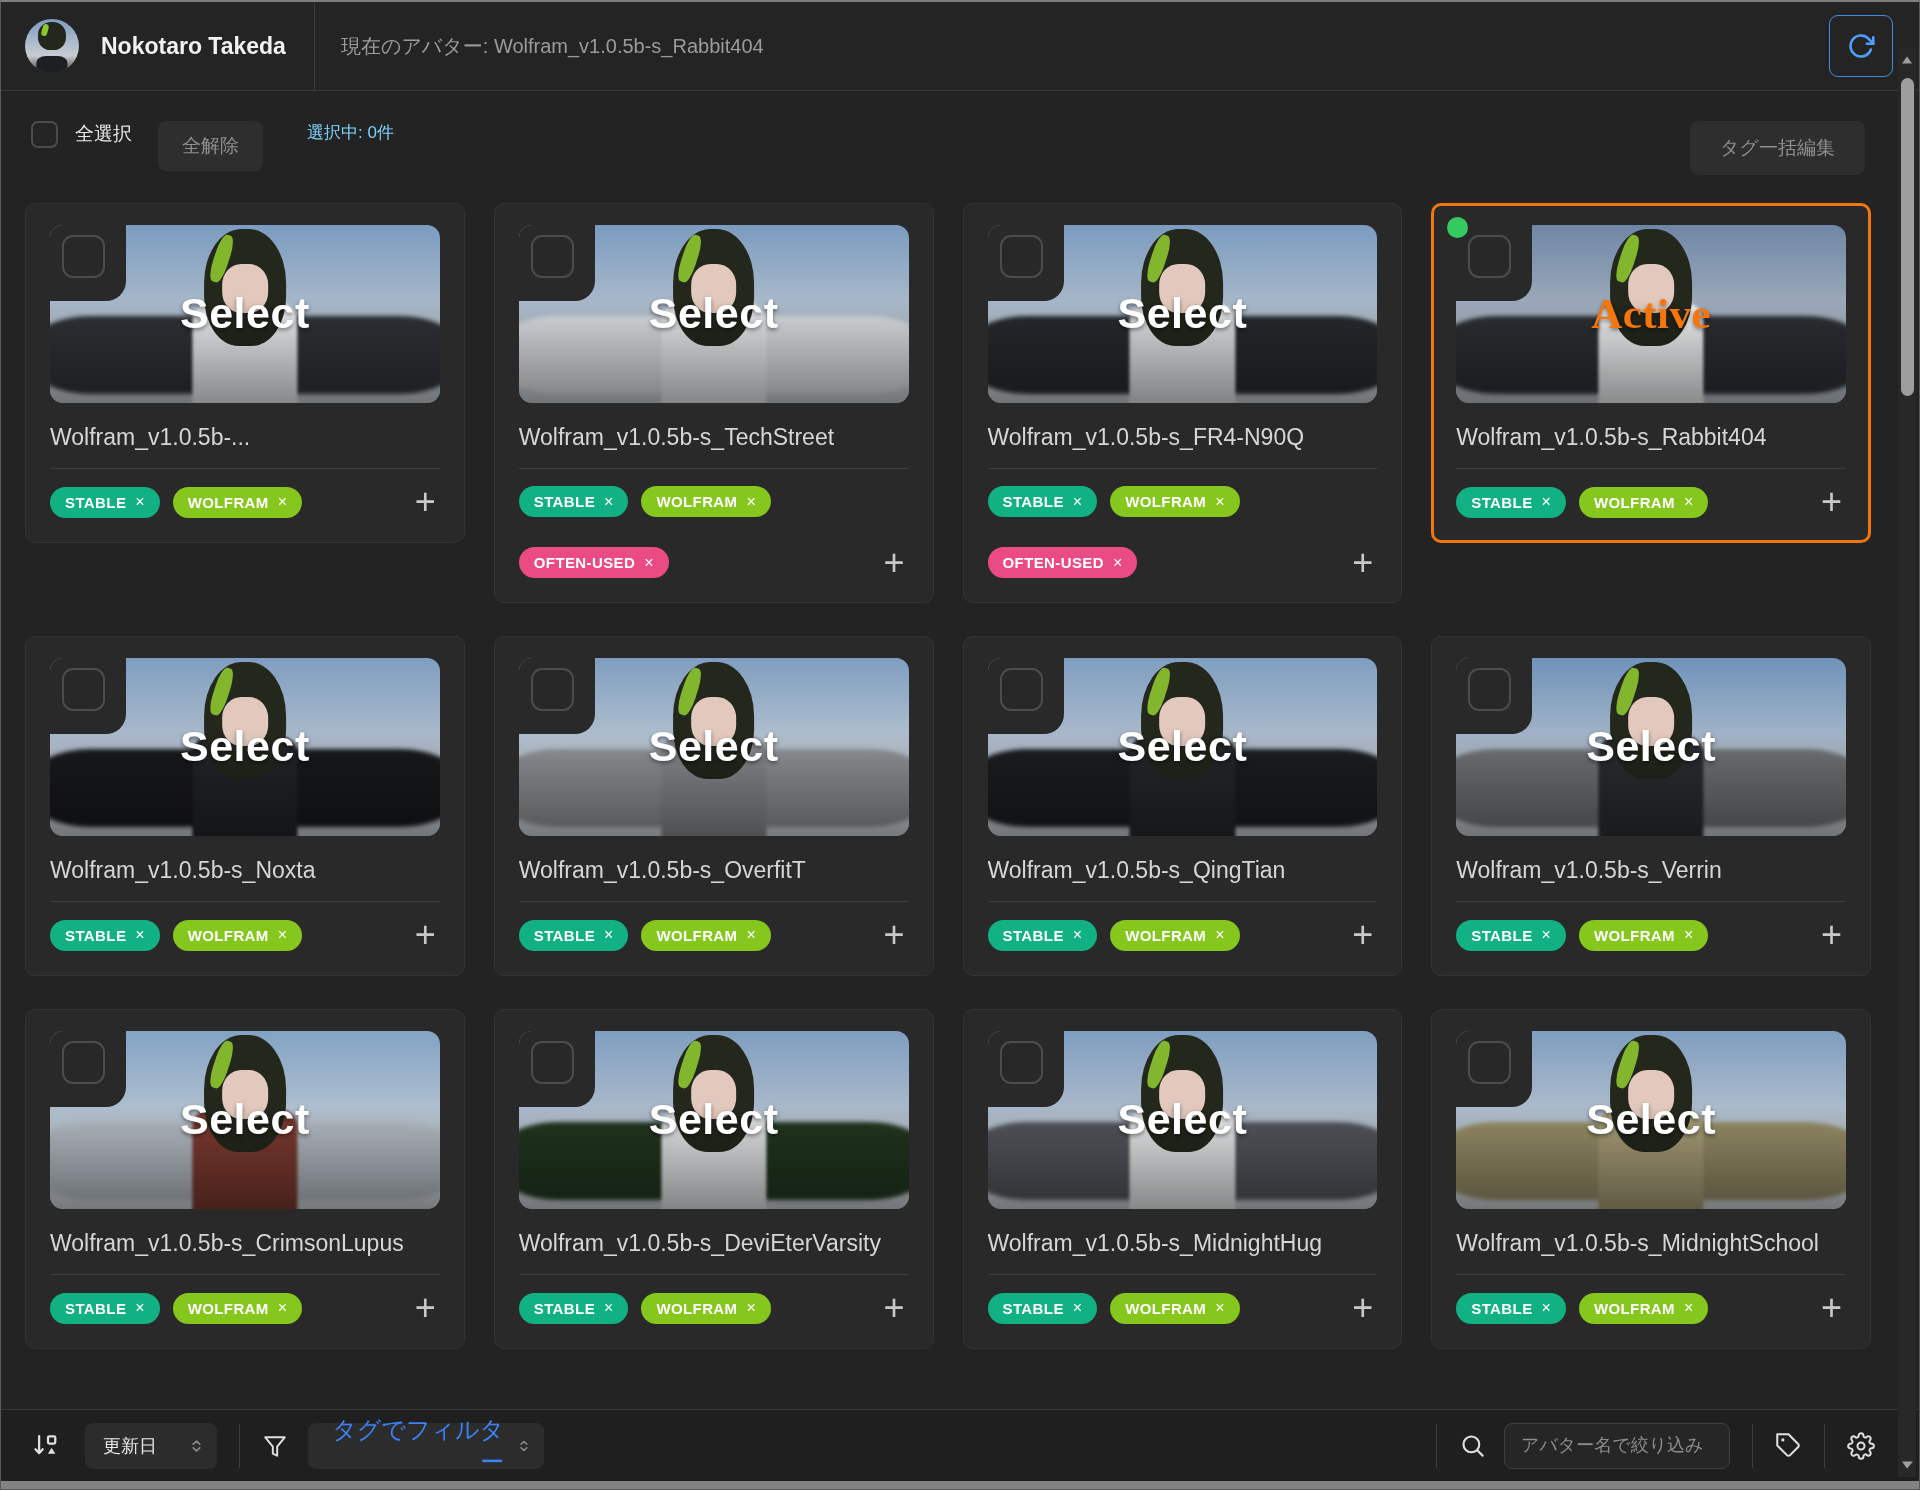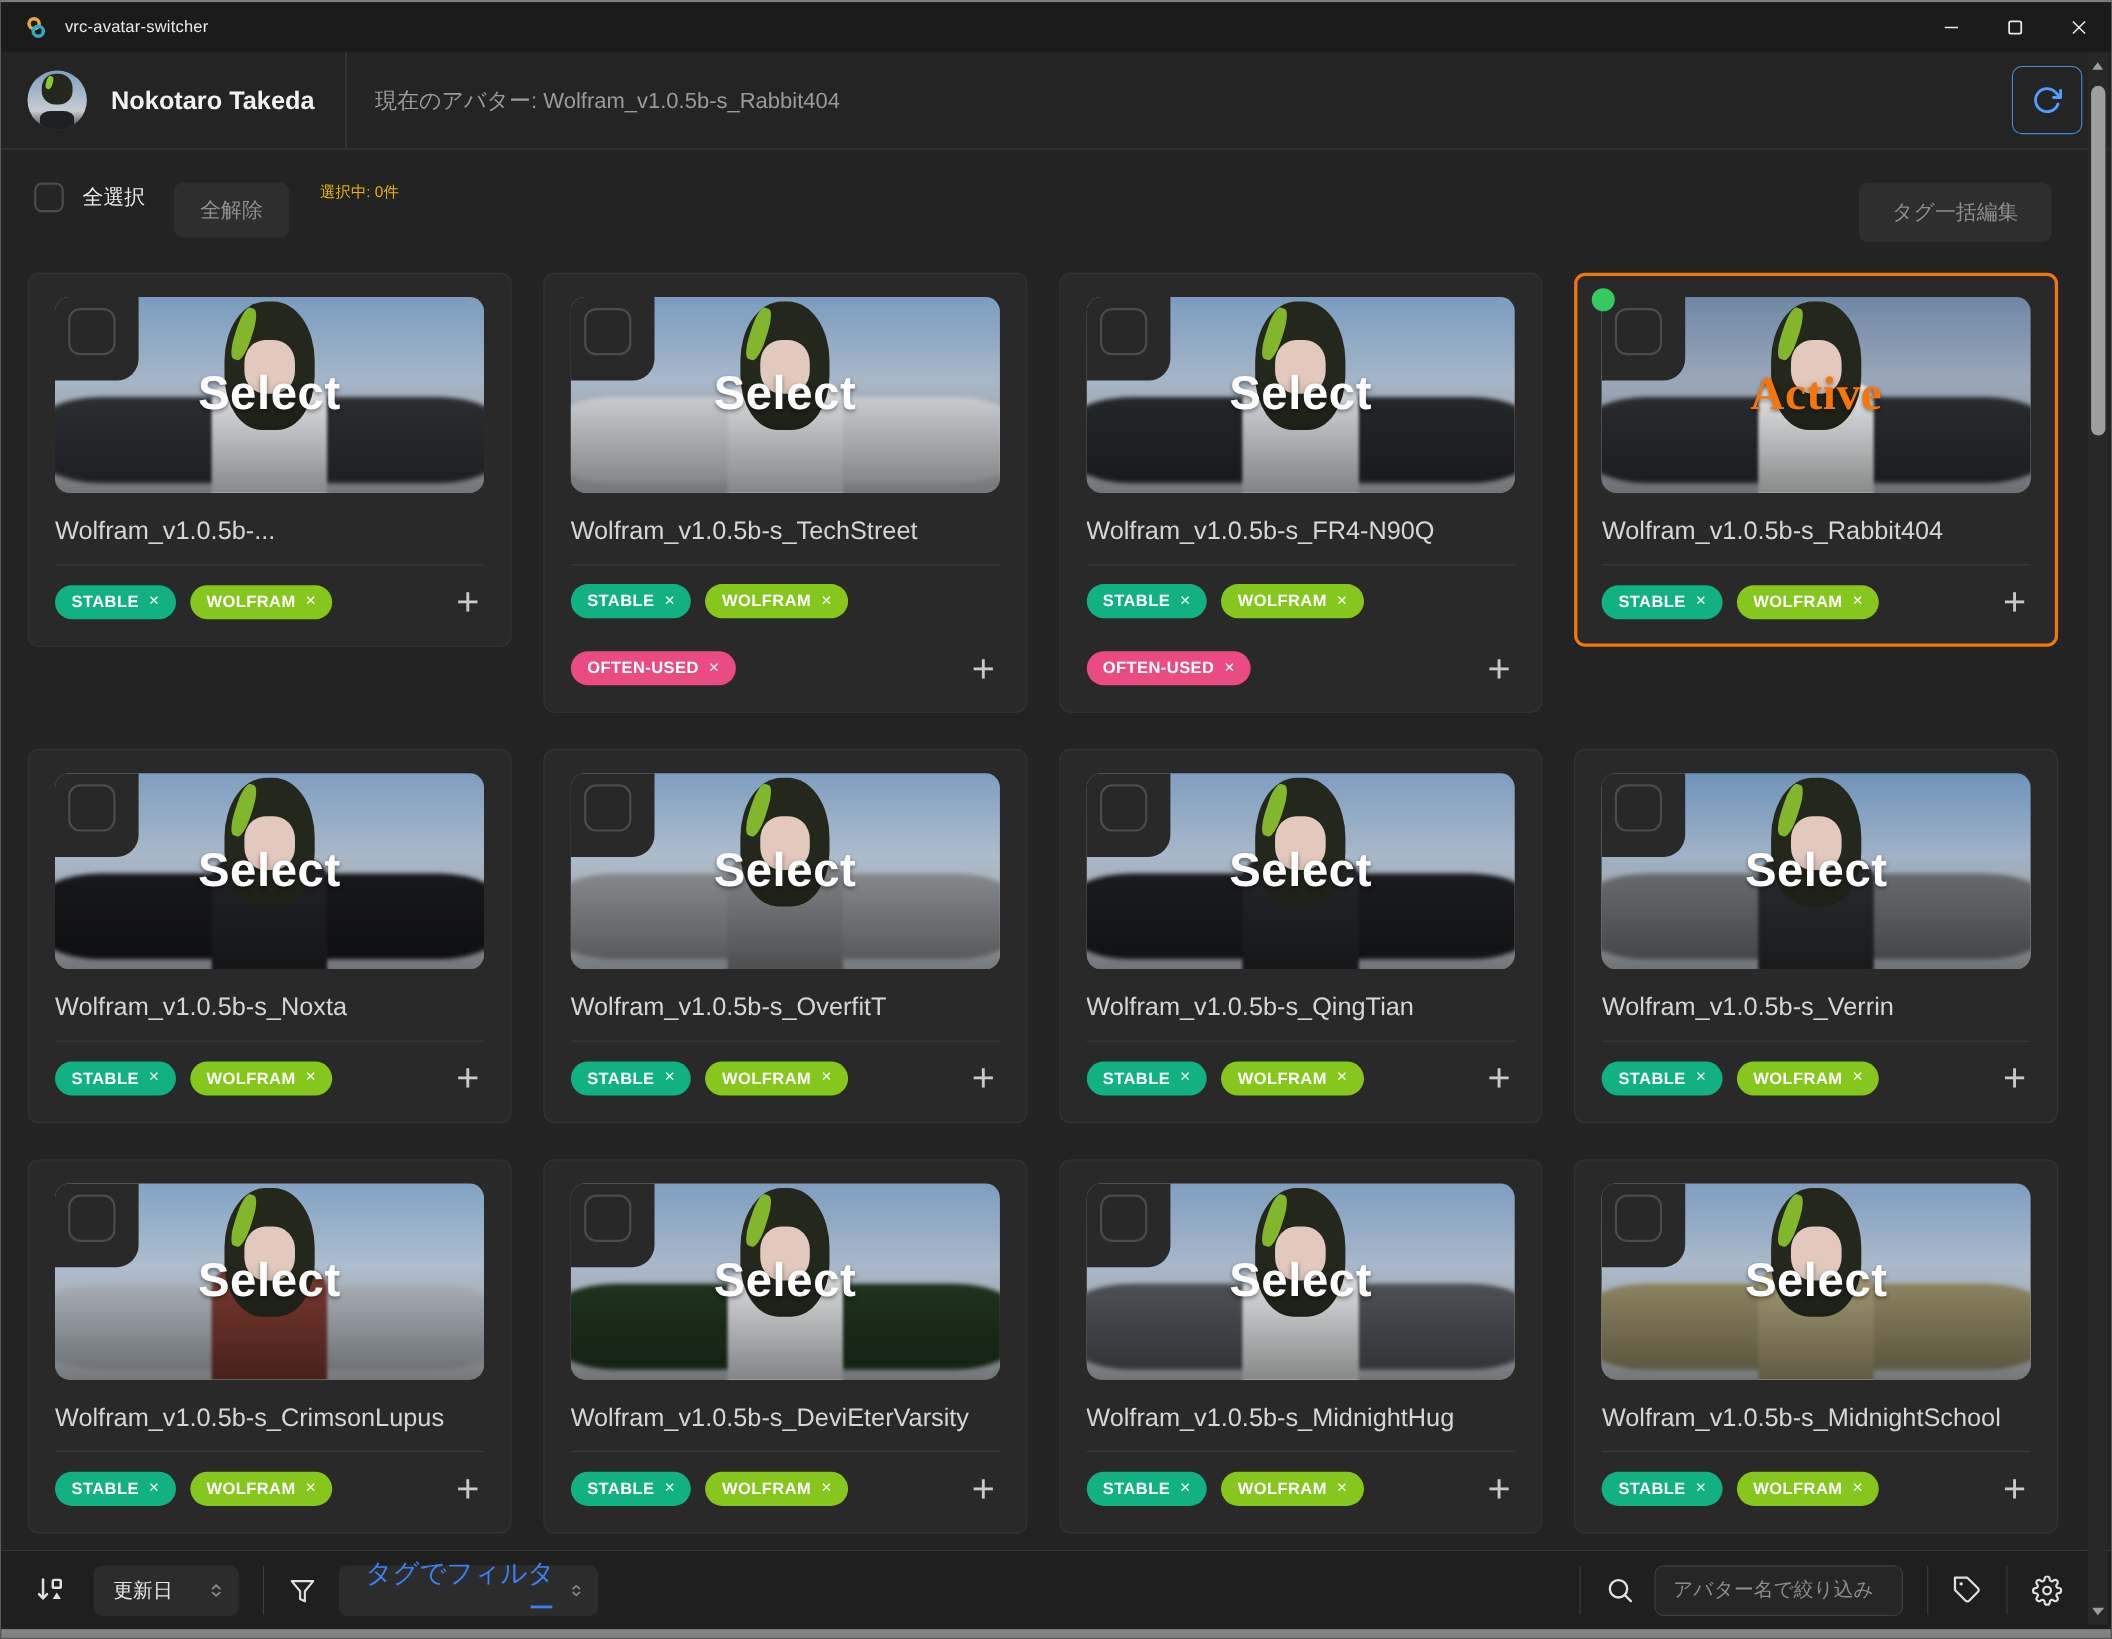--- a/index.html
+++ b/index.html
@@ -33,21 +33,21 @@
   .refresh-btn { margin-left:auto; width:64px; height:62px; border:1.5px solid #3f8fe0; border-radius:9px;
                  background:transparent; display:flex; align-items:center; justify-content:center; cursor:pointer; }
 
   
   .main { flex:1 1 auto; overflow:hidden; padding:0 48px 0 24px; position:relative; }
   .toolbar { display:flex; align-items:flex-start; padding:30px 6px 28px 6px; }
   .checkbox { width:27px; height:27px; border:2px solid #4c4c4c; border-radius:7px; background:rgba(40,40,40,.4); flex:0 0 27px; }
   .select-all-label { font-size:19px; color:#e8e8e8; margin-left:17px; }
   .btn-gray { background:#2e2e2e; border:none; border-radius:8px; color:#8f8f8f; font-size:19px;
               padding:12px 24px; margin-left:26px; cursor:pointer; font-family:inherit; }
-  .selected-count { font-size:14px; color:#eab308; margin-left:28px; }
+  .selected-count { font-size:17px; color:#7dd3fc; margin-left:44px; }
   .bulk-edit-btn { margin-left:auto; padding:14px 30px; }
 
   
   .grid { display:grid; grid-template-columns:repeat(4,1fr); column-gap:29px; row-gap:33px; align-items:start; }
   .card { position:relative; background:#292929; border:1px solid #343434; border-radius:10px; padding:21px 24px 24px; }
   .card.active { border:3px solid #f1760e; padding:19px 22px 22px; }
   .active-dot { display:none; position:absolute; top:11px; left:13px; width:21px; height:21px; border-radius:50%;
                 background:#35ca5f; z-index:5; }
   .card.active .active-dot { display:block; }
 
@@ -106,44 +106,20 @@
   .scrollbar { position:absolute; top:46px; right:3px; bottom:12px; width:18px; background:#282828; z-index:20; }
   .sb-arrow { position:absolute; left:0; width:18px; height:20px; color:#9e9e9e; display:flex; align-items:center; justify-content:center; }
   .sb-up { top:2px; } .sb-down { bottom:2px; }
   .sb-thumb { position:absolute; left:2.5px; top:30px; width:13px; height:318px; background:#9e9e9e; border-radius:7px; }
 </style>
 </head>
 <body>
 
 <div class="window">
 
-  <div class="titlebar">
-    <svg class="app-logo" viewBox="0 0 24 24">
-      <circle cx="10" cy="8.6" r="4.6" fill="none" stroke="#e7a93c" stroke-width="3.2"></circle>
-      <circle cx="13.8" cy="15.4" r="4.6" fill="none" stroke="#2fa8c9" stroke-width="3.2"></circle>
-    </svg>
-    <span class="title">vrc-avatar-switcher</span>
-    <div class="win-controls">
-      <div class="win-btn">
-        <svg width="16" height="16" viewBox="0 0 16 16">
-            <path d="M2 8h12" stroke="currentColor" stroke-width="1.4"></path>
-          </svg>
-      </div>
-      <div class="win-btn">
-        <svg width="16" height="16" viewBox="0 0 16 16">
-            <rect x="2.5" y="2.5" width="11" height="11" rx="1.5" fill="none" stroke="currentColor" stroke-width="1.6"></rect>
-          </svg>
-      </div>
-      <div class="win-btn">
-        <svg width="16" height="16" viewBox="0 0 16 16">
-            <path d="M2.5 2.5l11 11M13.5 2.5l-11 11" stroke="currentColor" stroke-width="1.4"></path>
-          </svg>
-      </div>
-    </div>
-  </div>
 
   <div class="header">
     <div class="user-avatar">
       <span class="mini-hair"></span>
       <span class="mini-body"></span>
     </div>
     <span class="user-name">Nokotaro Takeda</span>
     <span class="header-divider"></span>
     <span class="current-avatar">現在のアバター: Wolfram_v1.0.5b-s_Rabbit404</span>
     <button class="refresh-btn">

